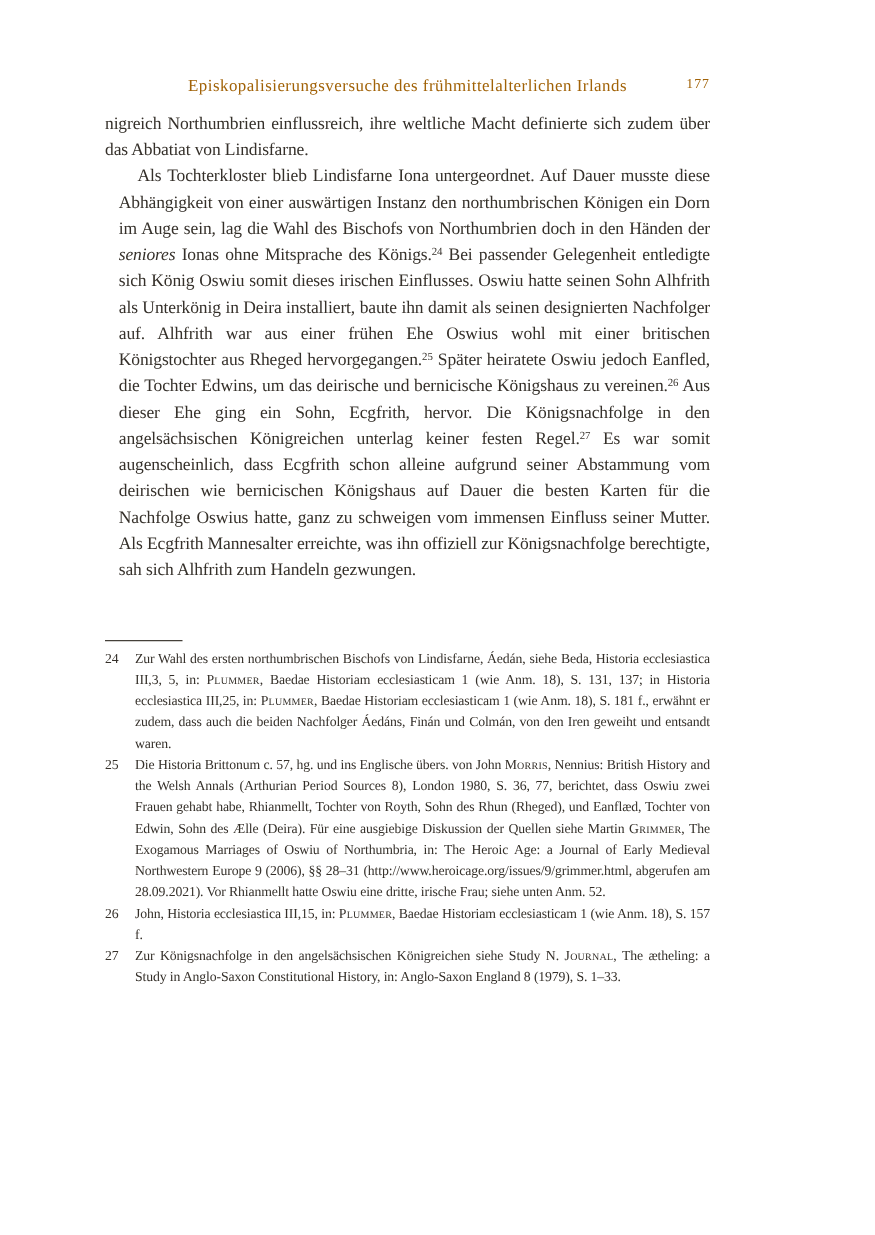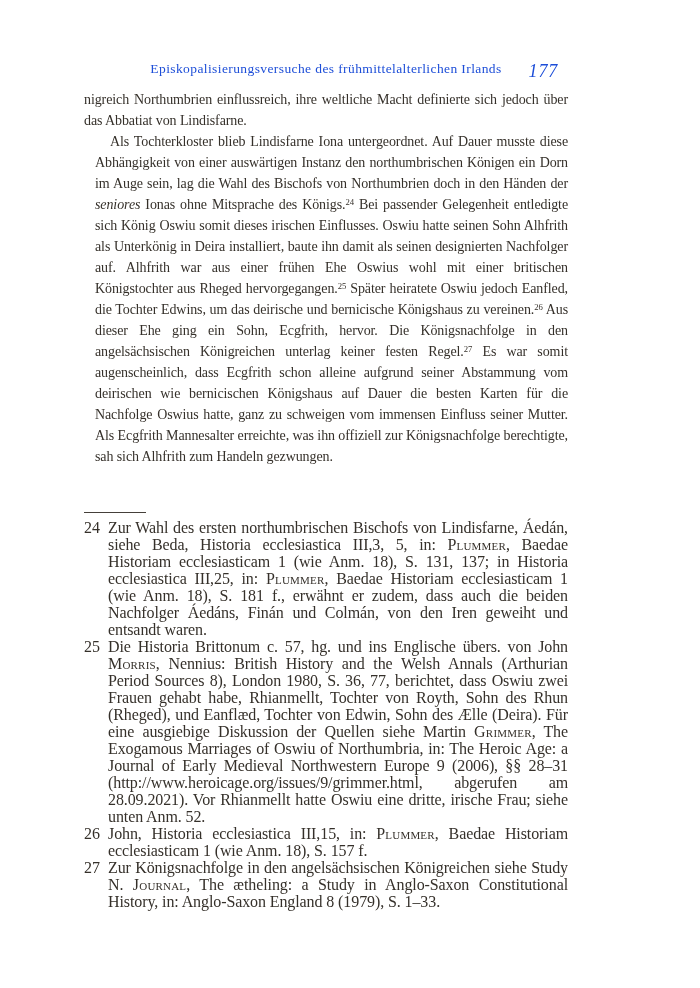--- a/index.html
+++ b/index.html
@@ -13,30 +13,29 @@
     overflow: hidden;
   }
   .running-head {
     position: absolute;
     top: 61px;
     left: 84px;
     width: 484px;
     text-align: center;
     font-size: 13.5px;
     letter-spacing: 0.4px;
-    color: #1d4ed8;
+    color: #a16207;
     white-space: nowrap;
   }
   .rh-page {
     position: absolute;
-    right: 10px;
+    right: 0;
     top: 0;
-    font-size: 18px;
+    font-size: 11px;
     letter-spacing: 0.8px;
-    font-style: italic;
   }
   .body-text {
     position: absolute;
     top: 89px;
     left: 84px;
     width: 484px;
     font-size: 14px;
     line-height: 21px;
     letter-spacing: -0.1px;
     text-align: justify;
@@ -60,21 +59,21 @@
     left: 84px;
     width: 62px;
     height: 0;
     border-top: 1.3px solid #45403a;
   }
   .footnotes {
     position: absolute;
     top: 519px;
     left: 84px;
     width: 484px;
-    font-size: 16px;
+    font-size: 11px;
     line-height: 17px;
     letter-spacing: -0.1px;
     text-align: justify;
     hyphens: auto;
     -webkit-hyphens: auto;
   }
   .footnote { margin: 0; padding-left: 24px; }
   .fn-num {
     display: inline-block;
     width: 24px;
@@ -86,21 +85,21 @@
 <body>
 
 <div class="page">
 
   <div class="running-head">
     <span class="rh-title">Episkopalisierungsversuche des frühmittelalterlichen Irlands</span>
     <span class="rh-page">177</span>
   </div>
 
   <div class="body-text">
-    <p class="para"><span>nigreich Northumbrien einflussreich, ihre weltliche Macht definierte sich jedoch über das Abbatiat von Lindisfarne.</span></p>
+    <p class="para"><span>nigreich Northumbrien einflussreich, ihre weltliche Macht definierte sich zudem über das Abbatiat von Lindisfarne.</span></p>
     <p class="para indented"><span>Als Tochterkloster blieb Lindisfarne Iona untergeordnet. Auf Dauer musste diese Abhängigkeit von einer auswärtigen Instanz den northumbrischen Königen ein Dorn im Auge sein, lag die Wahl des Bischofs von Northumbrien doch in den Händen der </span><em>seniores</em><span> Ionas ohne Mitsprache des Königs.</span><sup class="fnref">24</sup><span> Bei passender Gelegenheit entledigte sich König Oswiu somit dieses irischen Einflusses. Oswiu hatte seinen Sohn Alhfrith als Unterkönig in Deira installiert, baute ihn damit als seinen designierten Nachfolger auf. Alhfrith war aus einer frühen Ehe Oswius wohl mit einer britischen Königstochter aus Rheged hervorgegangen.</span><sup class="fnref">25</sup><span> Später heiratete Oswiu jedoch Eanfled, die Tochter Edwins, um das deirische und bernicische Königshaus zu vereinen.</span><sup class="fnref">26</sup><span> Aus dieser Ehe ging ein Sohn, Ecgfrith, hervor. Die Königsnachfolge in den angelsächsischen Königreichen unterlag keiner festen Regel.</span><sup class="fnref">27</sup><span> Es war somit augenscheinlich, dass Ecgfrith schon alleine aufgrund seiner Abstammung vom deirischen wie bernicischen Königshaus auf Dauer die besten Karten für die Nachfolge Oswius hatte, ganz zu schweigen vom immensen Einfluss seiner Mutter. Als Ecgfrith Mannesalter erreichte, was ihn offiziell zur Königsnachfolge berechtigte, sah sich Alhfrith zum Handeln gezwungen.</span></p>
   </div>
 
   <div class="fn-sep"></div>
 
   <div class="footnotes">
     <p class="footnote">
       <span class="fn-num">24</span><span class="fn-body"><span>Zur Wahl des ersten northumbrischen Bischofs von Lindisfarne, Áedán, siehe Beda, Historia ecclesiastica III,3, 5, in: </span><span class="sc">Plummer</span><span>, Baedae Historiam ecclesiasticam 1 (wie Anm. 18), S. 131, 137; in Historia ecclesiastica III,25, in: </span><span class="sc">Plummer</span><span>, Baedae Historiam ecclesiasticam 1 (wie Anm. 18), S. 181 f., erwähnt er zudem, dass auch die beiden Nachfolger Áedáns, Finán und Colmán, von den Iren geweiht und entsandt waren.</span></span>
     </p>
     <p class="footnote">

